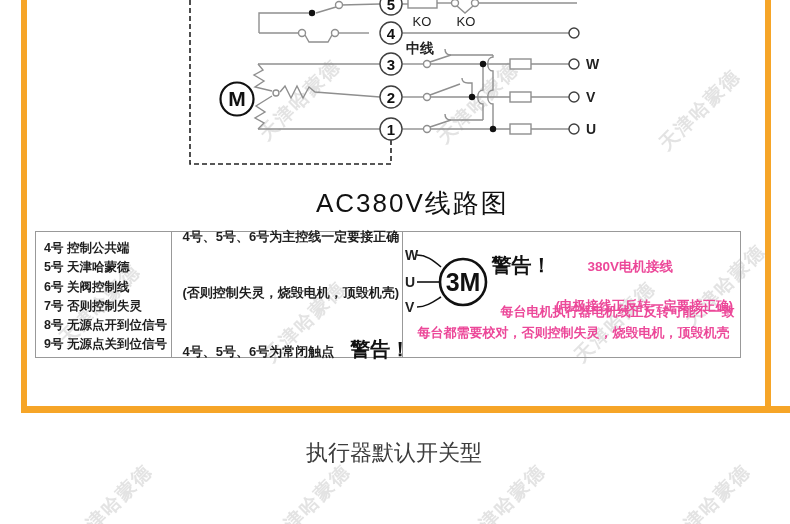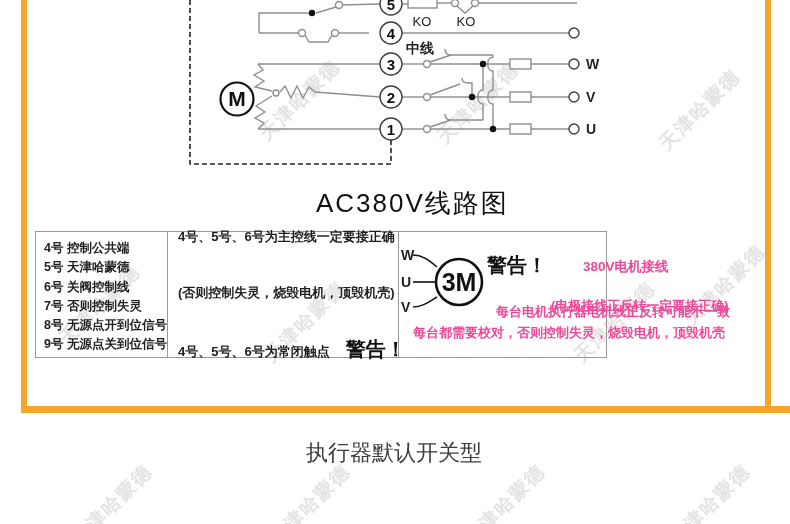--- a/index.html
+++ b/index.html
@@ -23,21 +23,21 @@
   .fuse{stroke:#8f8f8f;stroke-width:1.4;fill:#fff;}
   .tnum{font-size:15px;font-weight:bold;fill:#111;text-anchor:middle;}
   .slab{font-size:13px;fill:#222;text-anchor:middle;}
   .blab{font-size:14px;font-weight:bold;fill:#222;}
   
   #title{position:absolute;left:316px;top:186px;font-size:26px;font-weight:normal;
          letter-spacing:2px;color:#111;z-index:1;white-space:nowrap;}
   #caption{position:absolute;left:306px;top:438px;font-size:22px;font-weight:normal;
            color:#3d3d3d;z-index:1;white-space:nowrap;}
   
-  #tbl{position:absolute;left:35px;top:231px;width:572px;height:127px;z-index:1;
+  #tbl{position:absolute;left:35px;top:231px;width:706px;height:127px;z-index:1;
        border:1.5px solid #999;box-sizing:border-box;display:flex;background:transparent;}
   .col{box-sizing:border-box;height:100%;}
   #col1{width:137px;border-right:1.5px solid #999;padding:7px 0 0 8px;}
   #col1 .trow{font-size:12.5px;font-weight:bold;line-height:19.3px;white-space:nowrap;color:#1e1e1e;}
   #col2{width:231px;border-right:1.5px solid #999;padding-left:10px;
         display:flex;flex-direction:column;justify-content:center;gap:34px;}
   #col2 .nrow{font-size:13px;font-weight:bold;line-height:22px;white-space:nowrap;color:#1e1e1e;}
   #col2 .warn{font-size:20px;font-weight:bold;margin-left:16px;color:#111;}
   #col3{width:338px;position:relative;}
   .c3{position:absolute;font-weight:bold;white-space:nowrap;color:#ec4899;}

